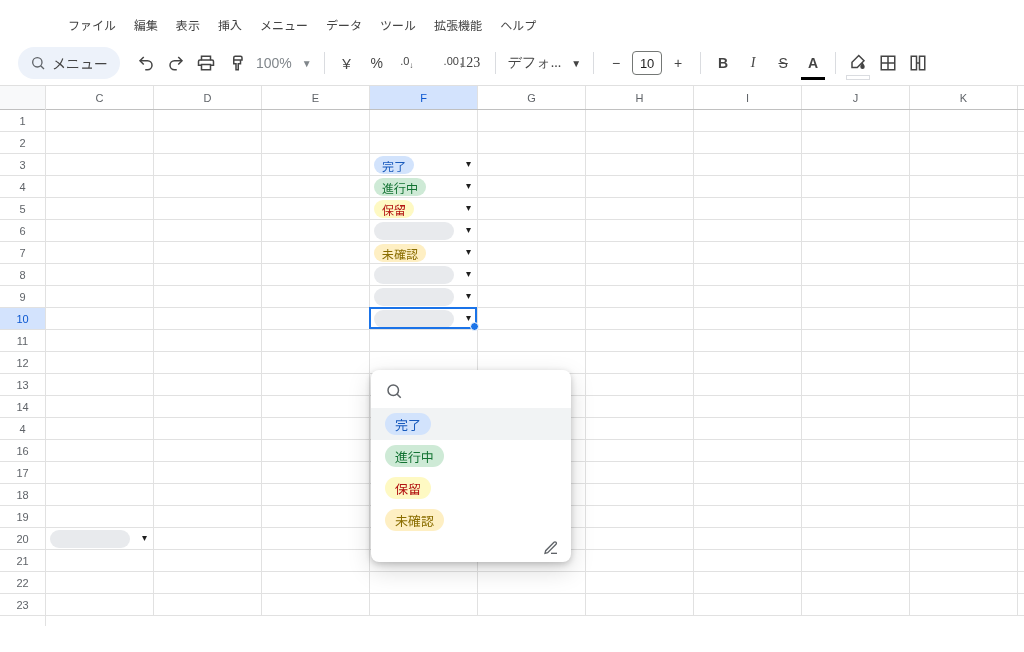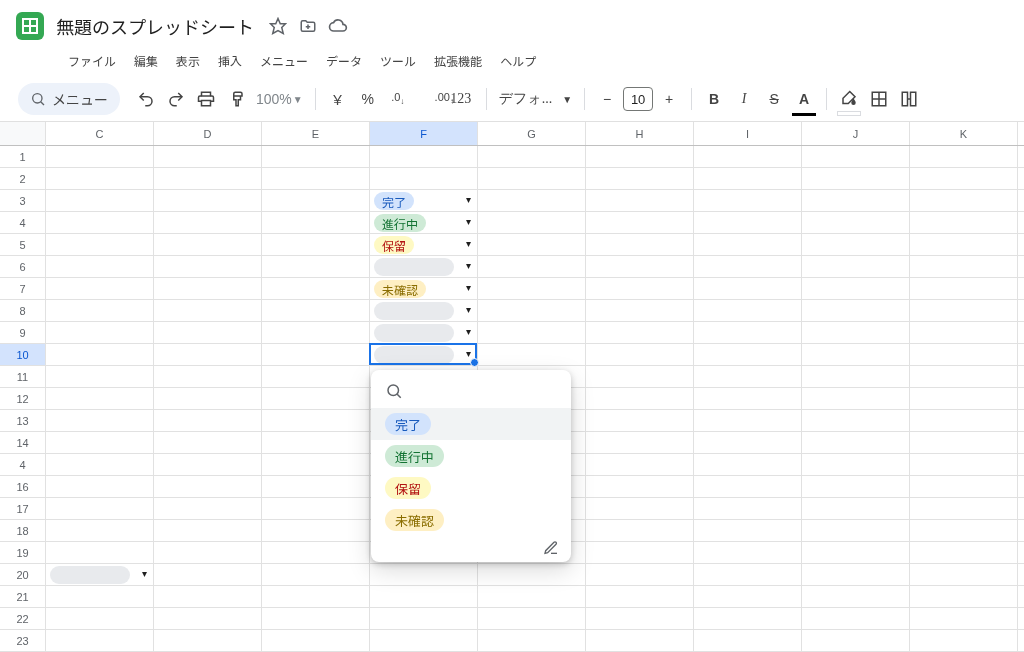--- a/index.html
+++ b/index.html
@@ -20,21 +20,21 @@
 
   
   .menu-bar { display: flex; gap: 2px; padding: 4px 0 6px 48px; }
   .menu-item { padding: 4px 8px; font-size: 12px; color: #444; border-radius: 4px; cursor: pointer; }
 
   
   .toolbar { display: flex; align-items: center; gap: 2px; padding: 4px 12px 6px 18px; border-bottom: 1px solid #e0e0e0; background:#fff; }
   .tool-sep { width: 1px; height: 22px; background: #dadce0; margin: 0 6px; }
   .search-pill { display: flex; align-items: center; gap: 6px; background: #edf2fa; border-radius: 18px; padding: 6px 12px; font-size: 14px; color: #444; }
   .tbtn { width: 28px; height: 30px; display: flex; align-items: center; justify-content: center; color: #444; border-radius: 4px; cursor: pointer; font-size: 14px;}
-  .zoom-label { color: #80868b; font-size: 14px; padding: 0 4px; display:flex; align-items:center; gap:1px;}
+  .zoom-label { color: #80868b; font-size: 14px; padding: 0 4px; display:flex; align-items:center; gap:10px;}
   .font-label { font-size: 14px; padding: 0 4px; display:flex; align-items:center; gap:10px; color:#444;font-family:Liberation Serif, serif;}
   .fsize-box { width: 30px; height: 24px; border: 1px solid #747775; border-radius: 4px; display:flex; align-items:center; justify-content:center; font-size:13px; }
   .text-color-A { position: relative; font-weight:600;}
   .text-color-A::after{content:"";position:absolute;bottom:-2px;left:2px;right:2px;height:3px;background:#000;}
   .fill-color{position:relative;}
   .fill-color::after{content:"";position:absolute;bottom:-2px;left:2px;right:2px;height:3px;background:#fff;border:1px solid #dadce0;}
 
   
   .grid-wrap { display: flex; height: 540px; overflow: hidden; }
   .rowhead-col { width: 46px; flex: none; border-right: 1px solid #e1e1e1; }
@@ -71,46 +71,20 @@
   .dd-opt.hover{ background:#f1f3f4; border-radius:0;}
   .dd-chip{ display:inline-flex; align-items:center; height:22px; padding:0 10px; border-radius:11px; font-size:13px;}
   .dd-edit { display:flex; justify-content:flex-end; padding: 4px 12px 0; color:#5f6368;}
 
   svg { display:block; }
 </style>
 </head>
 <body>
 
 <div class="header">
-  <div class="title-row">
-    <div class="logo">
-      <div class="logo-inner">
-          <div class="logo-grid"></div>
-        </div>
-    </div>
-    <div class="doc-title">無題のスプレッドシート</div>
-    <div class="title-actions">
-      <div class="icon-btn">
-        <svg width="18" height="18" viewBox="0 0 24 24" fill="none" stroke="#5f6368" stroke-width="2">
-            <polygon points="12 2 15 9 22 9 17 14 19 22 12 18 5 22 7 14 2 9 9 9"></polygon>
-          </svg>
-      </div>
-      <div class="icon-btn">
-        <svg width="18" height="18" viewBox="0 0 24 24" fill="none" stroke="#5f6368" stroke-width="2">
-            <path d="M3 7a2 2 0 0 1 2-2h4l2 2h8a2 2 0 0 1 2 2v8a2 2 0 0 1-2 2H5a2 2 0 0 1-2-2z"></path>
-            <path d="M12 10v6M9 13h6"></path>
-          </svg>
-      </div>
-      <div class="icon-btn">
-        <svg width="20" height="20" viewBox="0 0 24 24" fill="none" stroke="#5f6368" stroke-width="2">
-            <path d="M18 18a4 4 0 0 0 0-8 6 6 0 0 0-11.3-2A5 5 0 0 0 7 18z"></path>
-          </svg>
-      </div>
-    </div>
-  </div>
 
   <div class="menu-bar" id="menu-bar">
       <div class="menu-item">ファイル</div>
       <div class="menu-item">編集</div>
       <div class="menu-item">表示</div>
       <div class="menu-item">挿入</div>
       <div class="menu-item">メニュー</div>
       <div class="menu-item">データ</div>
       <div class="menu-item">ツール</div>
       <div class="menu-item">拡張機能</div>

